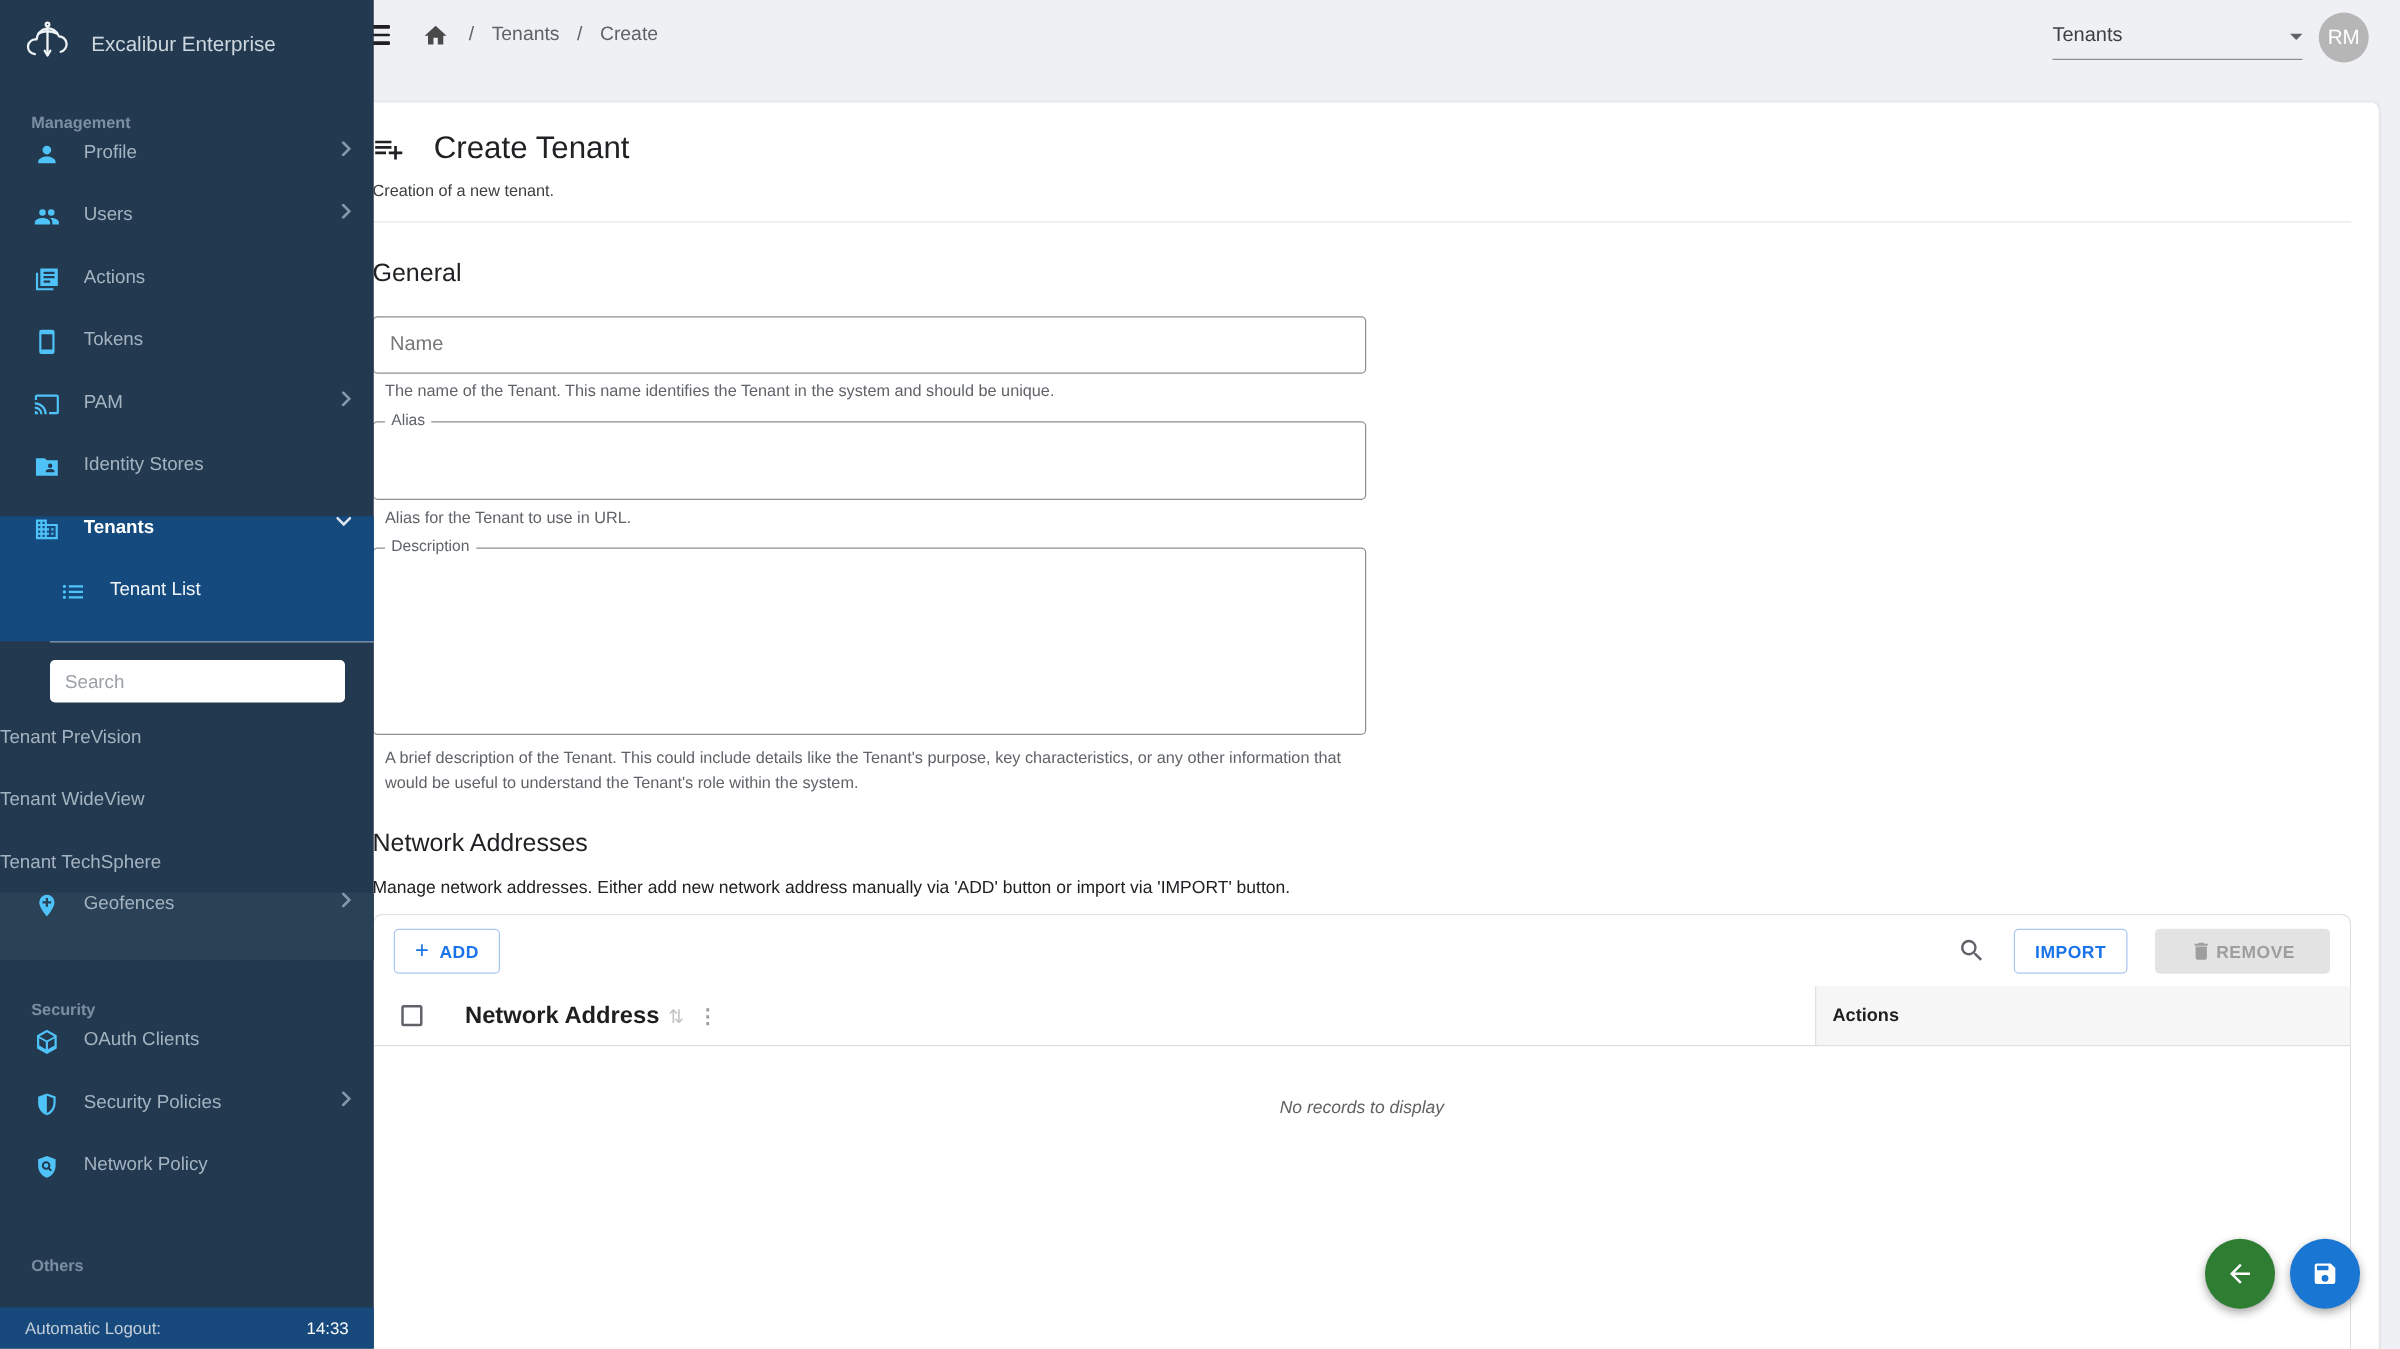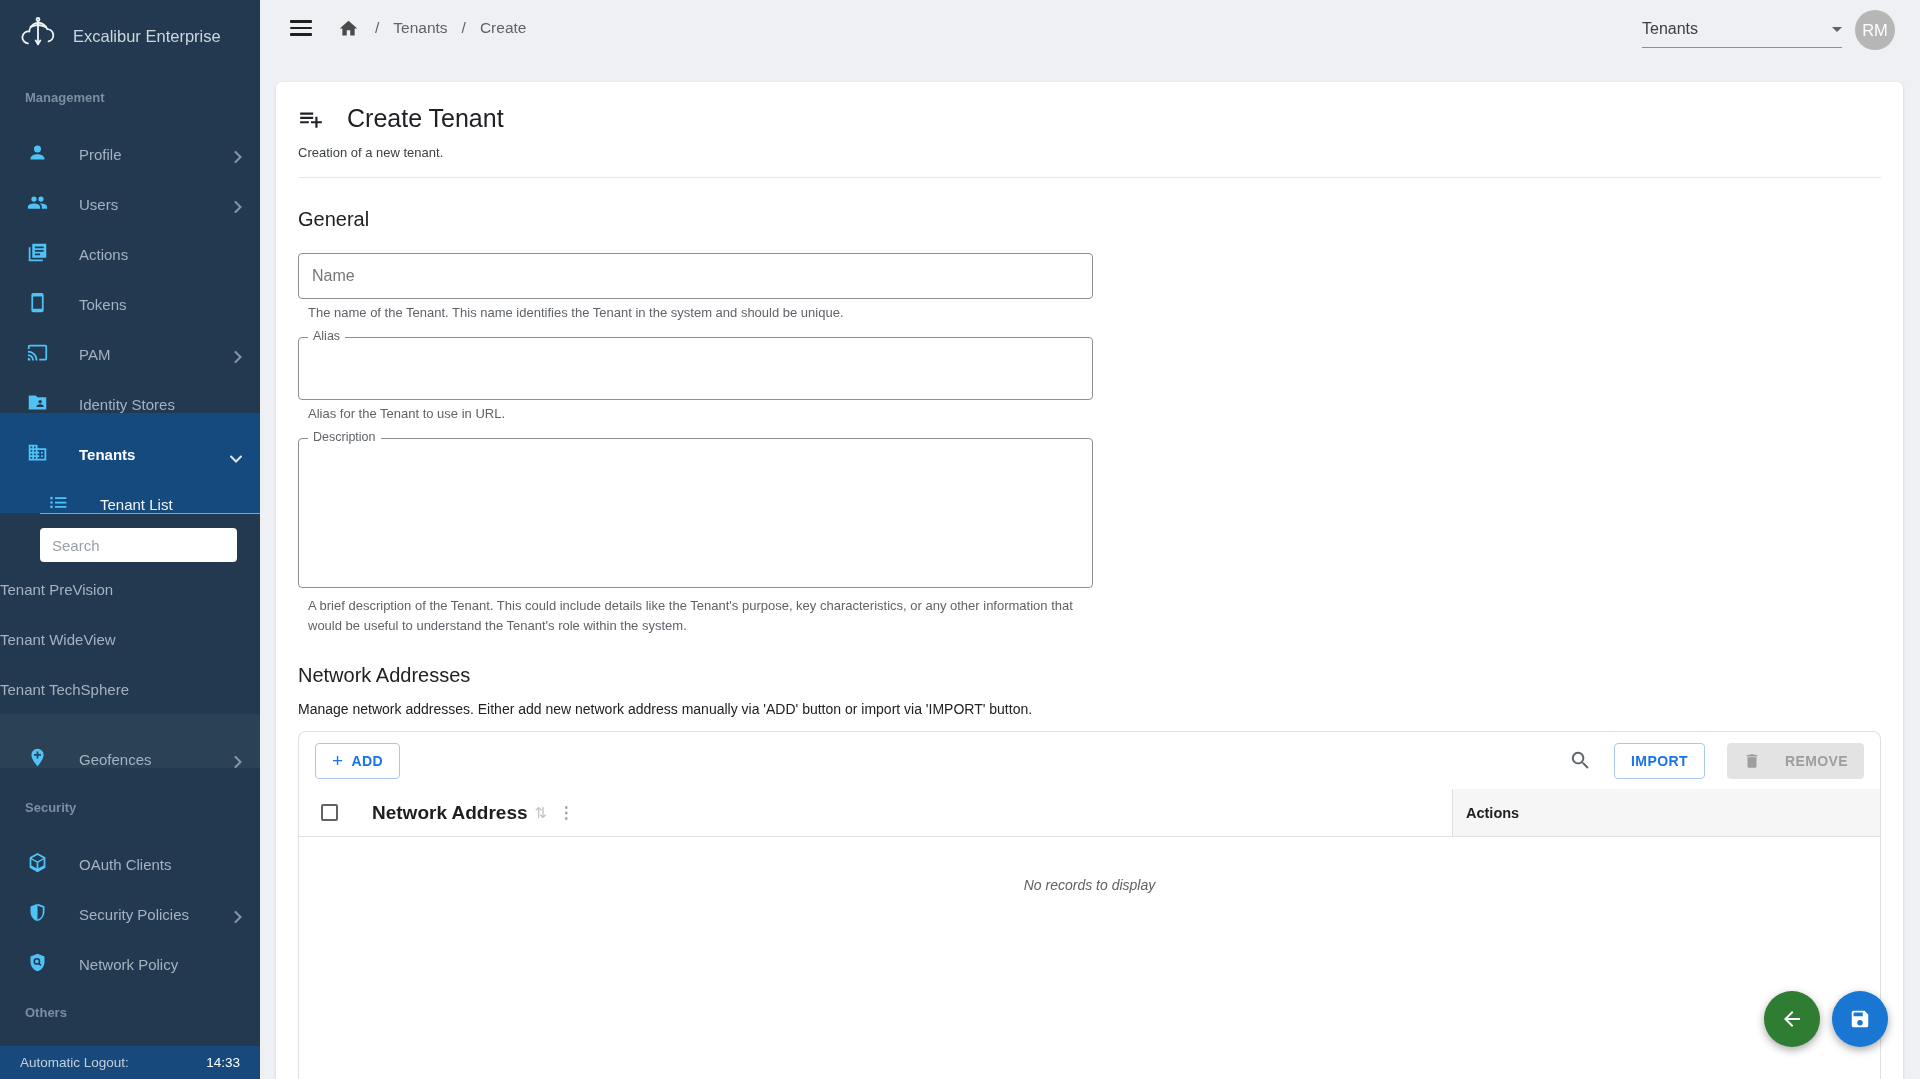--- a/index.html
+++ b/index.html
@@ -5,28 +5,28 @@
   * { margin:0; padding:0; box-sizing:border-box; }
   html,body { width:1920px; height:1079px; }
   body {
     position:relative; overflow:hidden;
     background:#eef0f4;
     font-family:"Liberation Sans", sans-serif;
     color:#202124;
   }
   
   .sidebar {
-    position:absolute; left:0; top:0; bottom:0; width:260px;
+    position:absolute; left:0; top:0; bottom:0; width:299px;
     background:#233950; color:#a4b3c0; z-index:6;
   }
   .logo-row { display:flex; align-items:center; gap:13px; padding:14px 18px 0 16px; }
   .logo-row svg { width:44px; height:44px; flex:none; }
   .app-title { color:#cdd7de; font-size:16.5px; }
   .section-label { color:#7b8fa1; font-size:13px; font-weight:bold; margin:32px 0 8px 25px; }
-  .nav-item { height:50px; display:flex; align-items:flex-end; padding:0 18px 0 27px; font-size:15px; color:#a4b3c0; cursor:pointer;gap:12px; }
+  .nav-item { height:50px; display:flex; align-items:flex-start; padding:0 18px 0 27px; font-size:15px; color:#a4b3c0; cursor:pointer; }
   .nav-icon { width:21px; height:21px; margin-right:19px; flex:none; }
   .nav-icon svg { width:21px; height:21px; display:block; }
   .chev { margin-left:auto; display:flex; }
   .active-group { background:#144a7e; }
   .active-group .parent { color:#ffffff; font-weight:bold; }
   .sub-item { padding-left:48px; color:#f2f6f9; }
   .divider-line { height:1px; background:#8da2b5; margin-left:40px; }
   .side-search { margin:14px 23px 2px 40px; }
   .side-search input {
     width:100%; height:34px; border:none; border-radius:4px; padding:0 12px;
@@ -94,21 +94,21 @@
   .table-toolbar { display:flex; align-items:center; padding:0 16px; height:57px; }
   .btn-outline {
     display:inline-flex; align-items:center; gap:8px; height:36px; padding:0 16px;
     background:#fff; border:1px solid #a9c7f0; border-radius:4px; color:#1a73e8;
     font-size:14px; font-weight:bold; letter-spacing:.4px; cursor:pointer; font-family:inherit;
   }
   .plus-glyph { font-size:19px; font-weight:normal; line-height:1; }
   .toolbar-right { margin-left:auto; display:flex; align-items:center; gap:22px; }
   .icon-btn { display:flex; background:none; border:none; cursor:pointer; padding:0; }
   .btn-disabled {
-    display:inline-flex; align-items:center; gap:24px; height:36px; padding:0 16px;
+    display:inline-flex; align-items:center; gap:3px; height:36px; padding:0 28px;
     background:#e3e3e3; border:none; border-radius:4px; color:#9e9e9e;
     font-size:14px; font-weight:bold; letter-spacing:.4px; font-family:inherit;
   }
   .thead { display:flex; align-items:stretch; height:48px; border-bottom:1px solid #e0e0e0; }
   .th-main { flex:1; display:flex; align-items:center; padding-left:22px; }
   .checkbox { width:17px; height:17px; border:2px solid #5f6368; border-radius:2px; cursor:pointer; flex:none; }
   .th-label { margin-left:34px; font-weight:bold; font-size:19px; color:#1f1f1f; }
   .sort-ic { margin-left:7px; color:#c2c2c2; font-size:15px; cursor:pointer; }
   .kebab { margin-left:11px; color:#9e9e9e; font-size:16px; font-weight:bold; cursor:pointer; }
   .th-actions {

